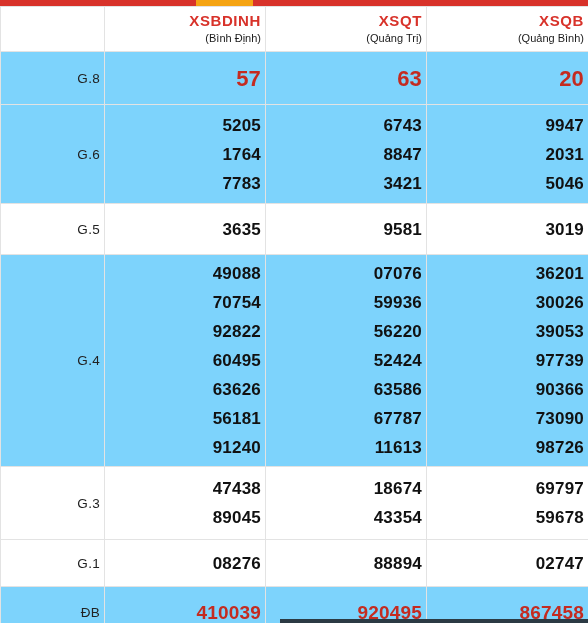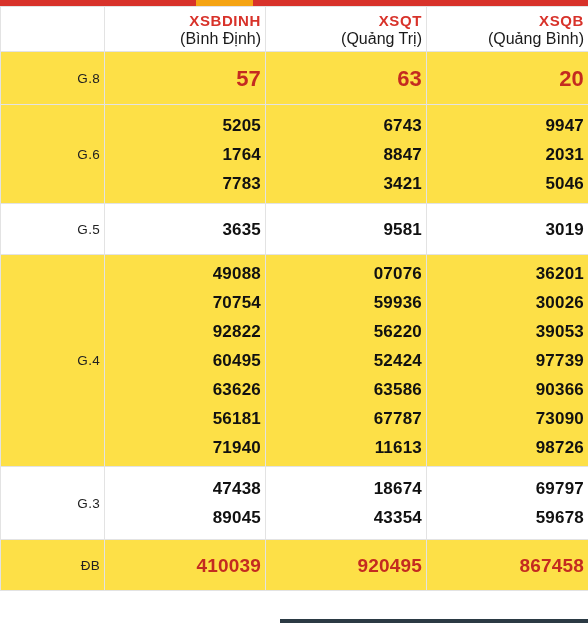--- a/index.html
+++ b/index.html
@@ -64,27 +64,27 @@
     color: #d8322a;
     font-weight: bold;
     font-size: 15px;
     letter-spacing: 0.6px;
     line-height: 19px;
   }
   .prov-name {
     display: block;
     color: #1a1a1a;
     font-weight: normal;
-    font-size: 16px;
+    font-size: 11px;
     line-height: 17px;
   }
   th.hdr-blank { background: #ffffff; }
 
   
-  tbody tr.shade td { background: #fde047; }
+  tbody tr.shade td { background: #7dd3fc; }
   tbody tr.plain td { background: #ffffff; }
 
   td.rowlabel {
     color: #222222;
     font-size: 13.5px;
     font-weight: normal;
     letter-spacing: 0.3px;
   }
 
   td.nums {
@@ -209,21 +209,21 @@
         </tr>
         <tr class="shade r-g4">
           <td class="rowlabel">G.4</td>
           <td class="nums">
             <span class="n">49088</span>
             <span class="n">70754</span>
             <span class="n">92822</span>
             <span class="n">60495</span>
             <span class="n">63626</span>
             <span class="n">56181</span>
-            <span class="n">71940</span>
+            <span class="n">91240</span>
           </td>
           <td class="nums">
             <span class="n">07076</span>
             <span class="n">59936</span>
             <span class="n">56220</span>
             <span class="n">52424</span>
             <span class="n">63586</span>
             <span class="n">67787</span>
             <span class="n">11613</span>
           </td>
@@ -245,20 +245,32 @@
           </td>
           <td class="nums">
             <span class="n">18674</span>
             <span class="n">43354</span>
           </td>
           <td class="nums">
             <span class="n">69797</span>
             <span class="n">59678</span>
           </td>
         </tr>
+        <tr class="plain r-g1">
+          <td class="rowlabel">G.1</td>
+          <td class="nums">
+            <span class="n">08276</span>
+          </td>
+          <td class="nums">
+            <span class="n">88894</span>
+          </td>
+          <td class="nums">
+            <span class="n">02747</span>
+          </td>
+        </tr>
         <tr class="shade r-db">
           <td class="rowlabel">ĐB</td>
           <td class="nums red db">
             <span class="n">410039</span>
           </td>
           <td class="nums red db">
             <span class="n">920495</span>
           </td>
           <td class="nums red db">
             <span class="n">867458</span>

